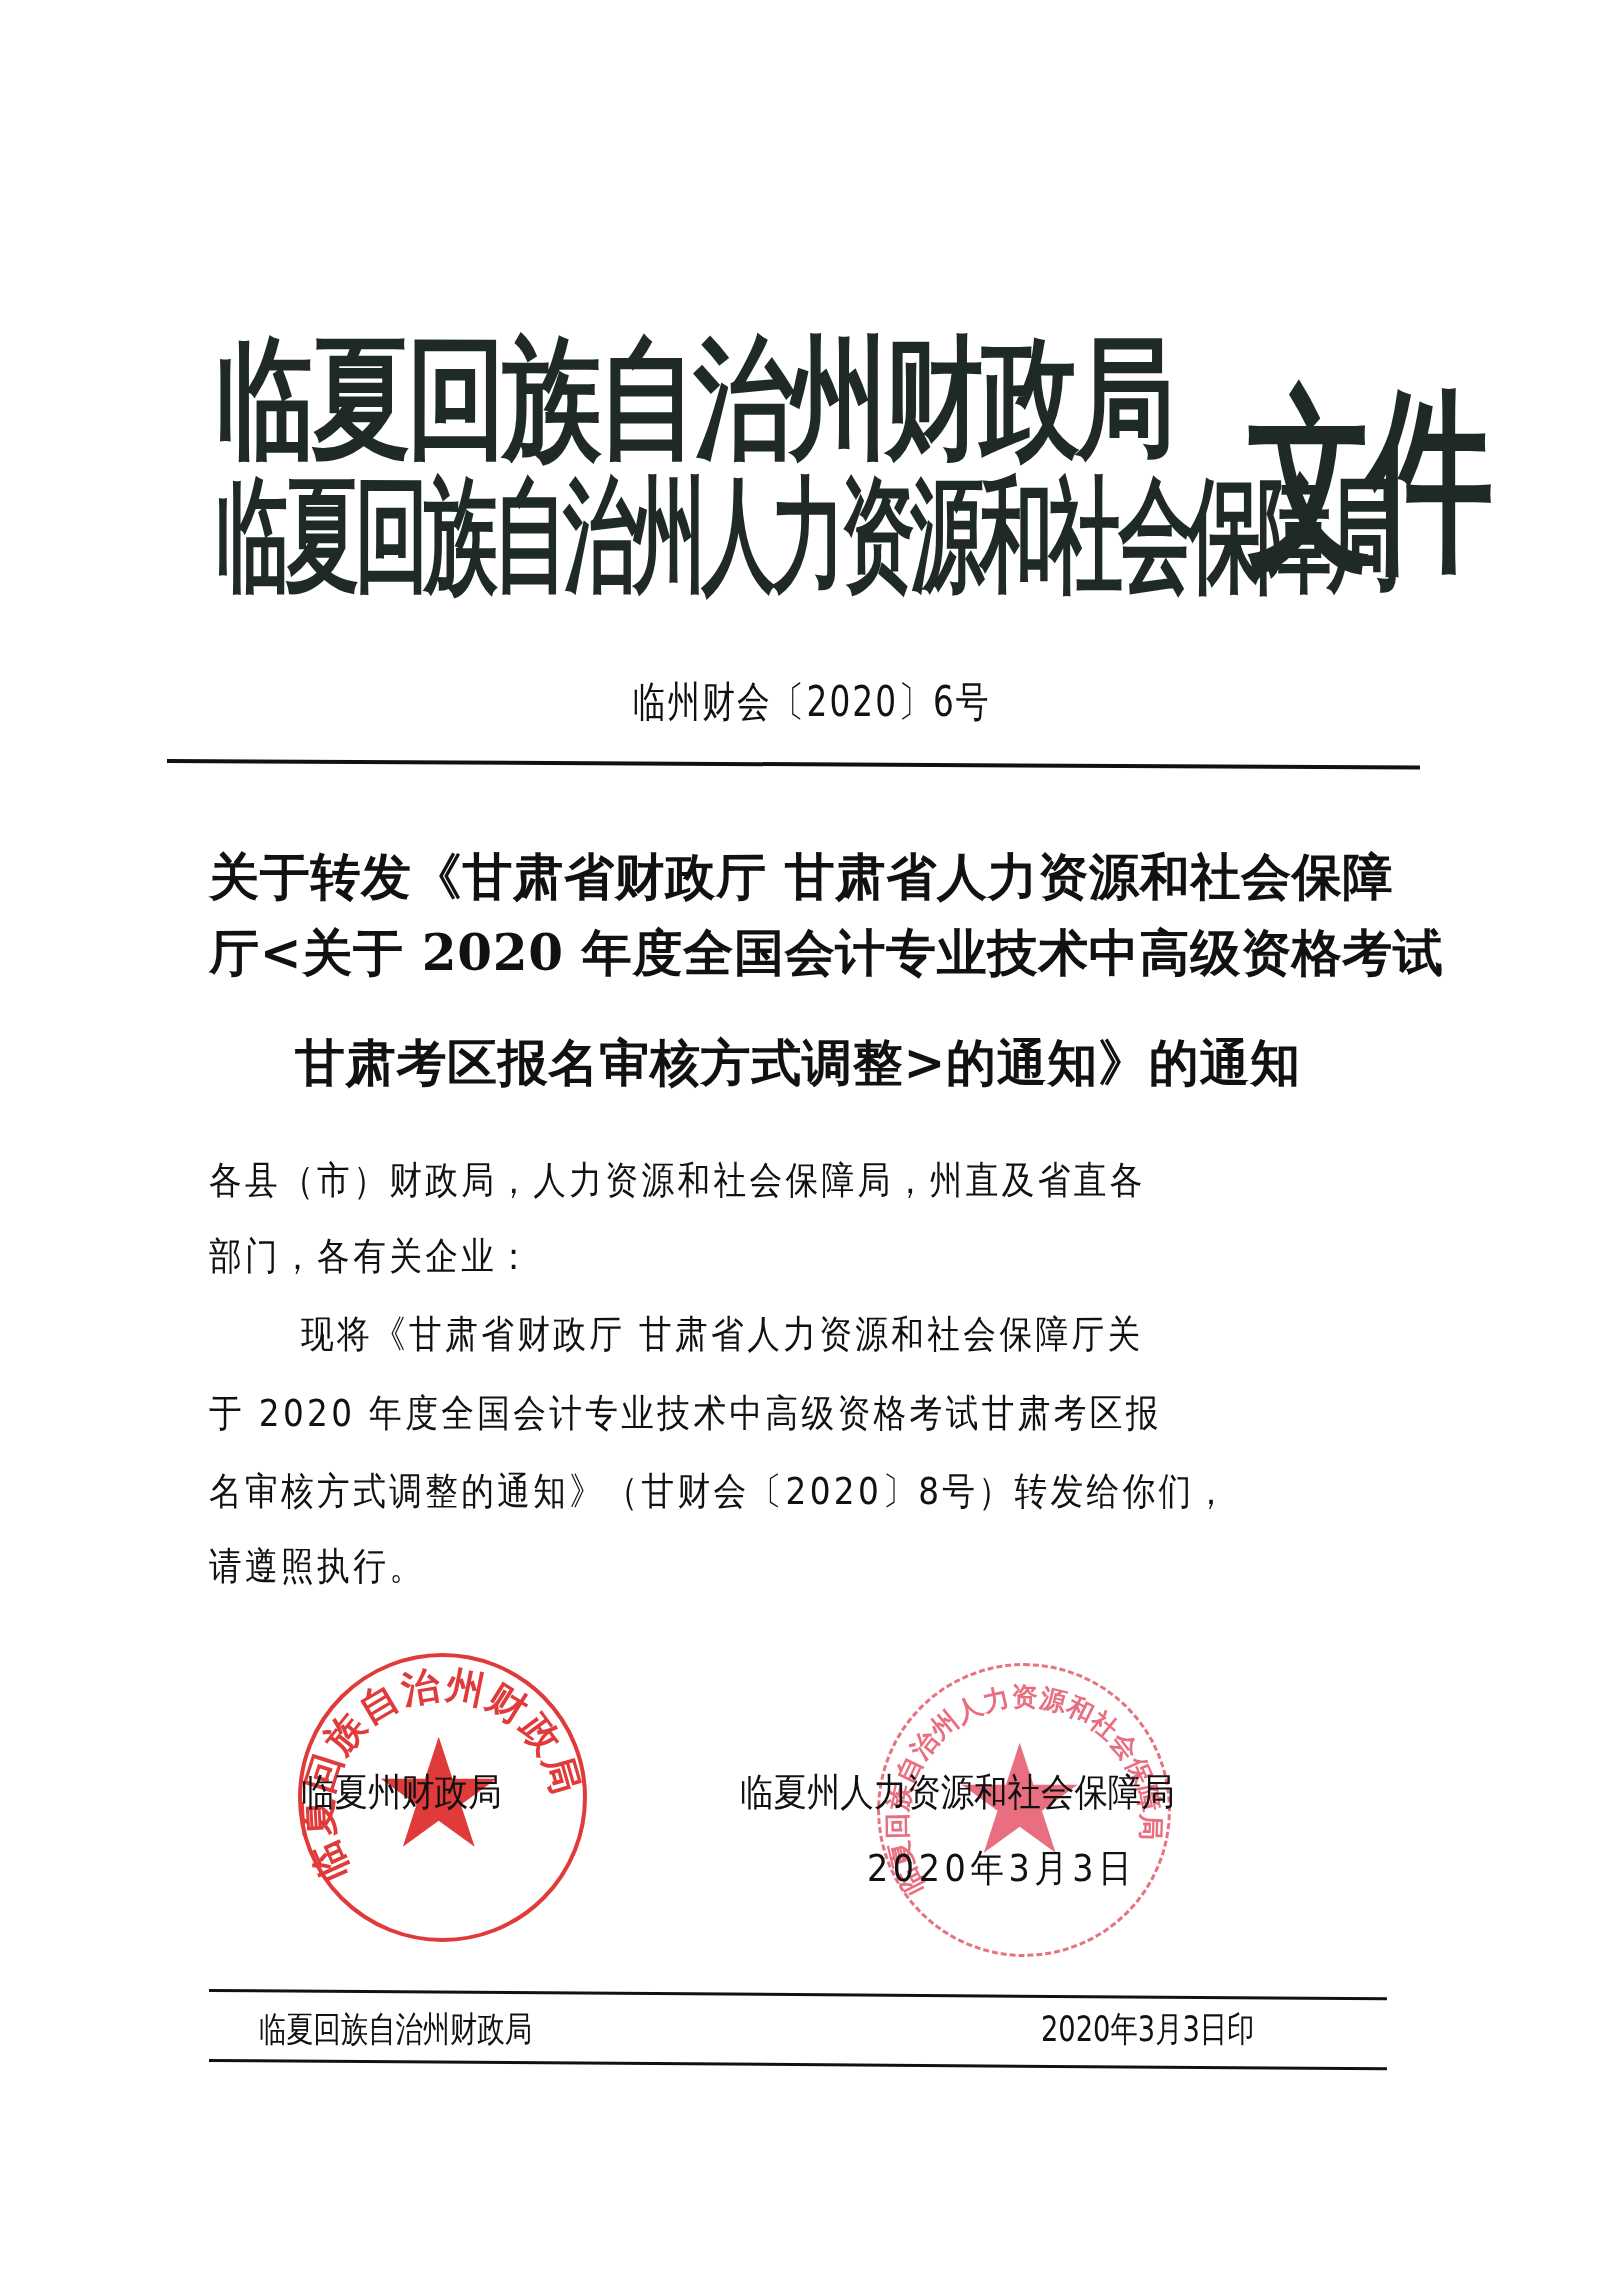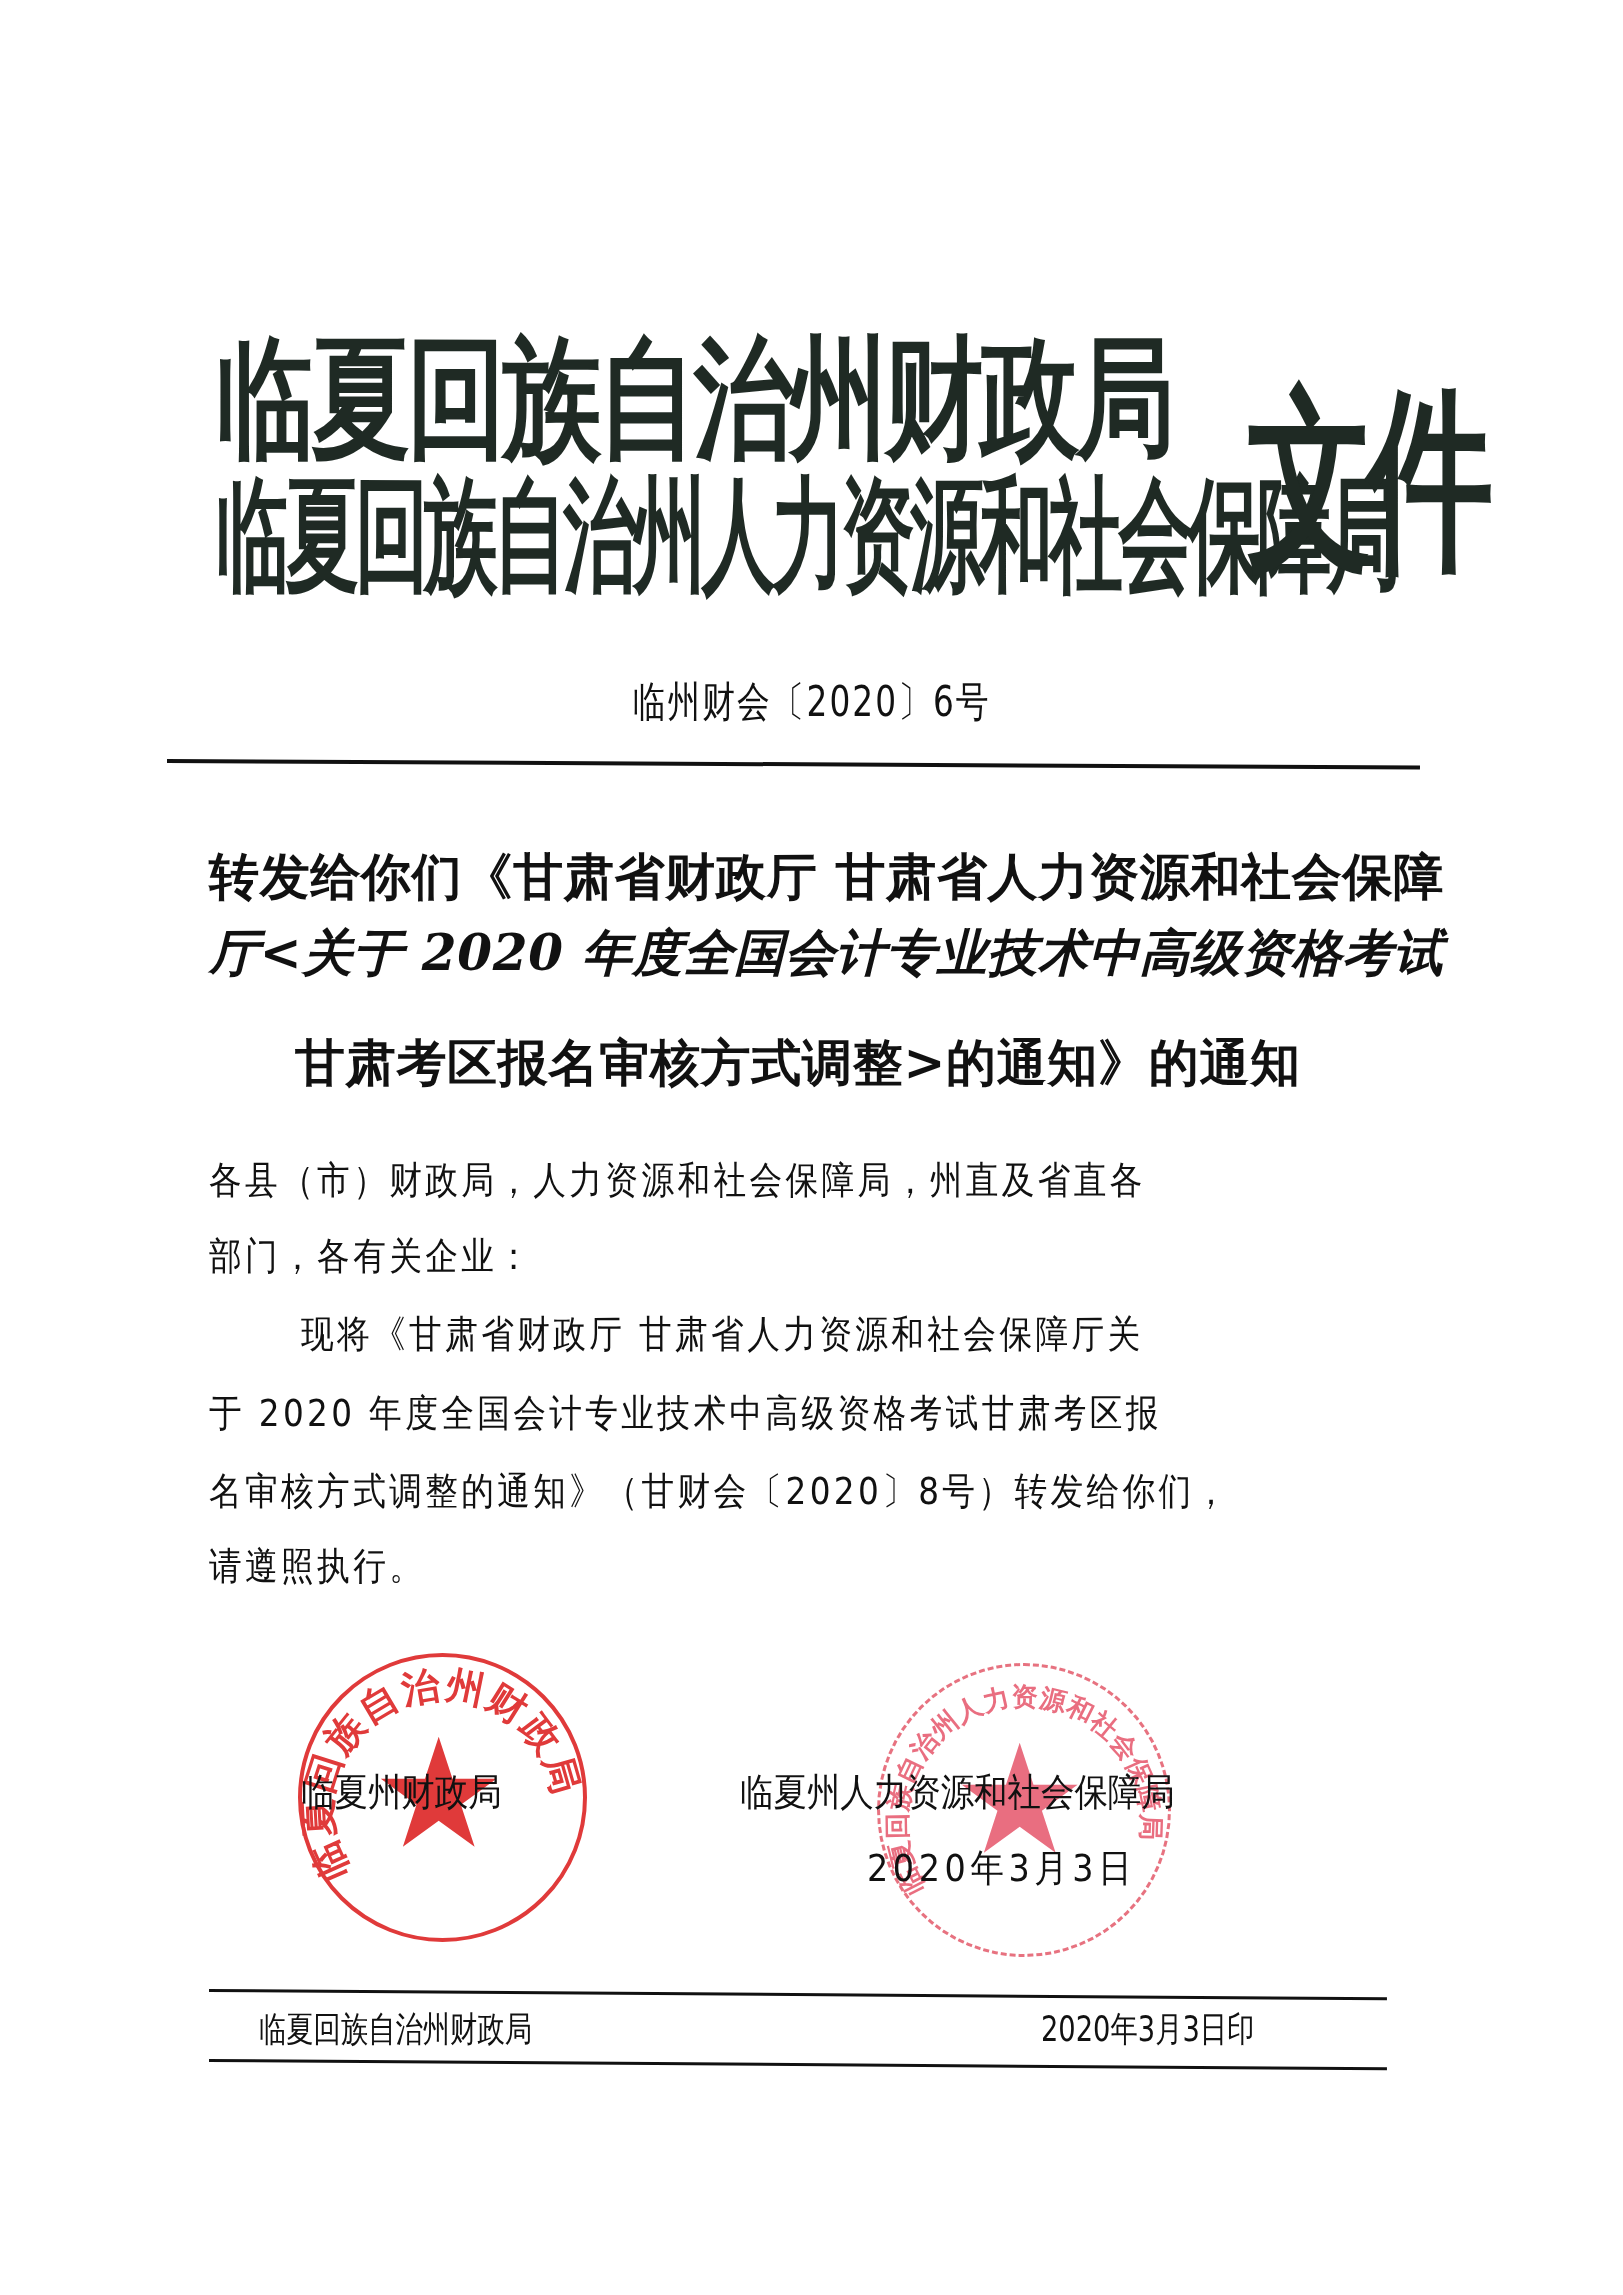--- a/index.html
+++ b/index.html
@@ -11,21 +11,21 @@
   #hdr1 { left: 216px; top: 311px; font-size: 115px; letter-spacing: -3.9px; transform: scaleX(0.86) scaleY(1.15); }
   #hdr2 { left: 216px; top: 452px; font-size: 92px; letter-spacing: -5.2px; transform: scaleX(0.80) scaleY(1.35); }
   #hdr-doc { left: 1247px; top: 350px; font-size: 157px; transform: scaleX(0.80) scaleY(1.25); letter-spacing: -6.5px; }
   #docnum { left: 0; width: 1623px; top: 674px; text-align: center; font-size: 42px; letter-spacing: 2.6px;
             font-family: "DejaVu Sans", sans-serif; transform: scaleX(0.78); transform-origin: 812px 0; }
   .rule { position: absolute; background: #111; }
   #rule-top { left: 167px; top: 759px; width: 1253px; height: 3.9px; transform: rotate(0.3deg); transform-origin: left center; }
   .title { position: absolute; left: 209px; width: 1139px; font-family: "DejaVu Serif", serif; font-weight: bold;
            font-size: 50px; white-space: nowrap; letter-spacing: 0.7px; }
   #title1 { top: 844px; }
-  #title2 { top: 920px; font-style: italic; }
+  #title2 { top: 920px; }
   #title3 { top: 1030px; left: 295px; }
   .body { position: absolute; left: 209px; font-family: "DejaVu Sans", sans-serif; font-size: 38px;
           letter-spacing: 3.9px; white-space: nowrap; transform: scaleX(0.86); transform-origin: left top; }
   #b1 { top: 1155px; }
   #b2 { top: 1231px; }
   #b3 { top: 1309px; left: 301px; }
   #b4 { top: 1388px; }
   #b5 { top: 1466px; }
   #b6 { top: 1541px; }
   .seal { position: absolute; border-radius: 50%; }
@@ -51,21 +51,21 @@
 </head>
 <body>
 
 <div class="abs hdr" id="hdr1">临夏回族自治州财政局</div>
 <div class="abs hdr" id="hdr2">临夏回族自治州人力资源和社会保障局</div>
 <div class="abs hdr" id="hdr-doc">文件</div>
 
 <div class="abs" id="docnum">临州财会〔2020〕6号</div>
 <div class="rule" id="rule-top"></div>
 
-<div class="title" id="title1">转发给你们《甘肃省财政厅 甘肃省人力资源和社会保障</div>
+<div class="title" id="title1">关于转发《甘肃省财政厅 甘肃省人力资源和社会保障</div>
 <div class="title" id="title2">厅&lt;关于 2020 年度全国会计专业技术中高级资格考试</div>
 <div class="title" id="title3">甘肃考区报名审核方式调整&gt;的通知》的通知</div>
 
 <div class="body" id="b1">各县（市）财政局，人力资源和社会保障局，州直及省直各</div>
 <div class="body" id="b2">部门，各有关企业：</div>
 <div class="body" id="b3">现将《甘肃省财政厅 甘肃省人力资源和社会保障厅关</div>
 <div class="body" id="b4">于 2020 年度全国会计专业技术中高级资格考试甘肃考区报</div>
 <div class="body" id="b5">名审核方式调整的通知》（甘财会〔2020〕8号）转发给你们，</div>
 <div class="body" id="b6">请遵照执行。</div>
 

